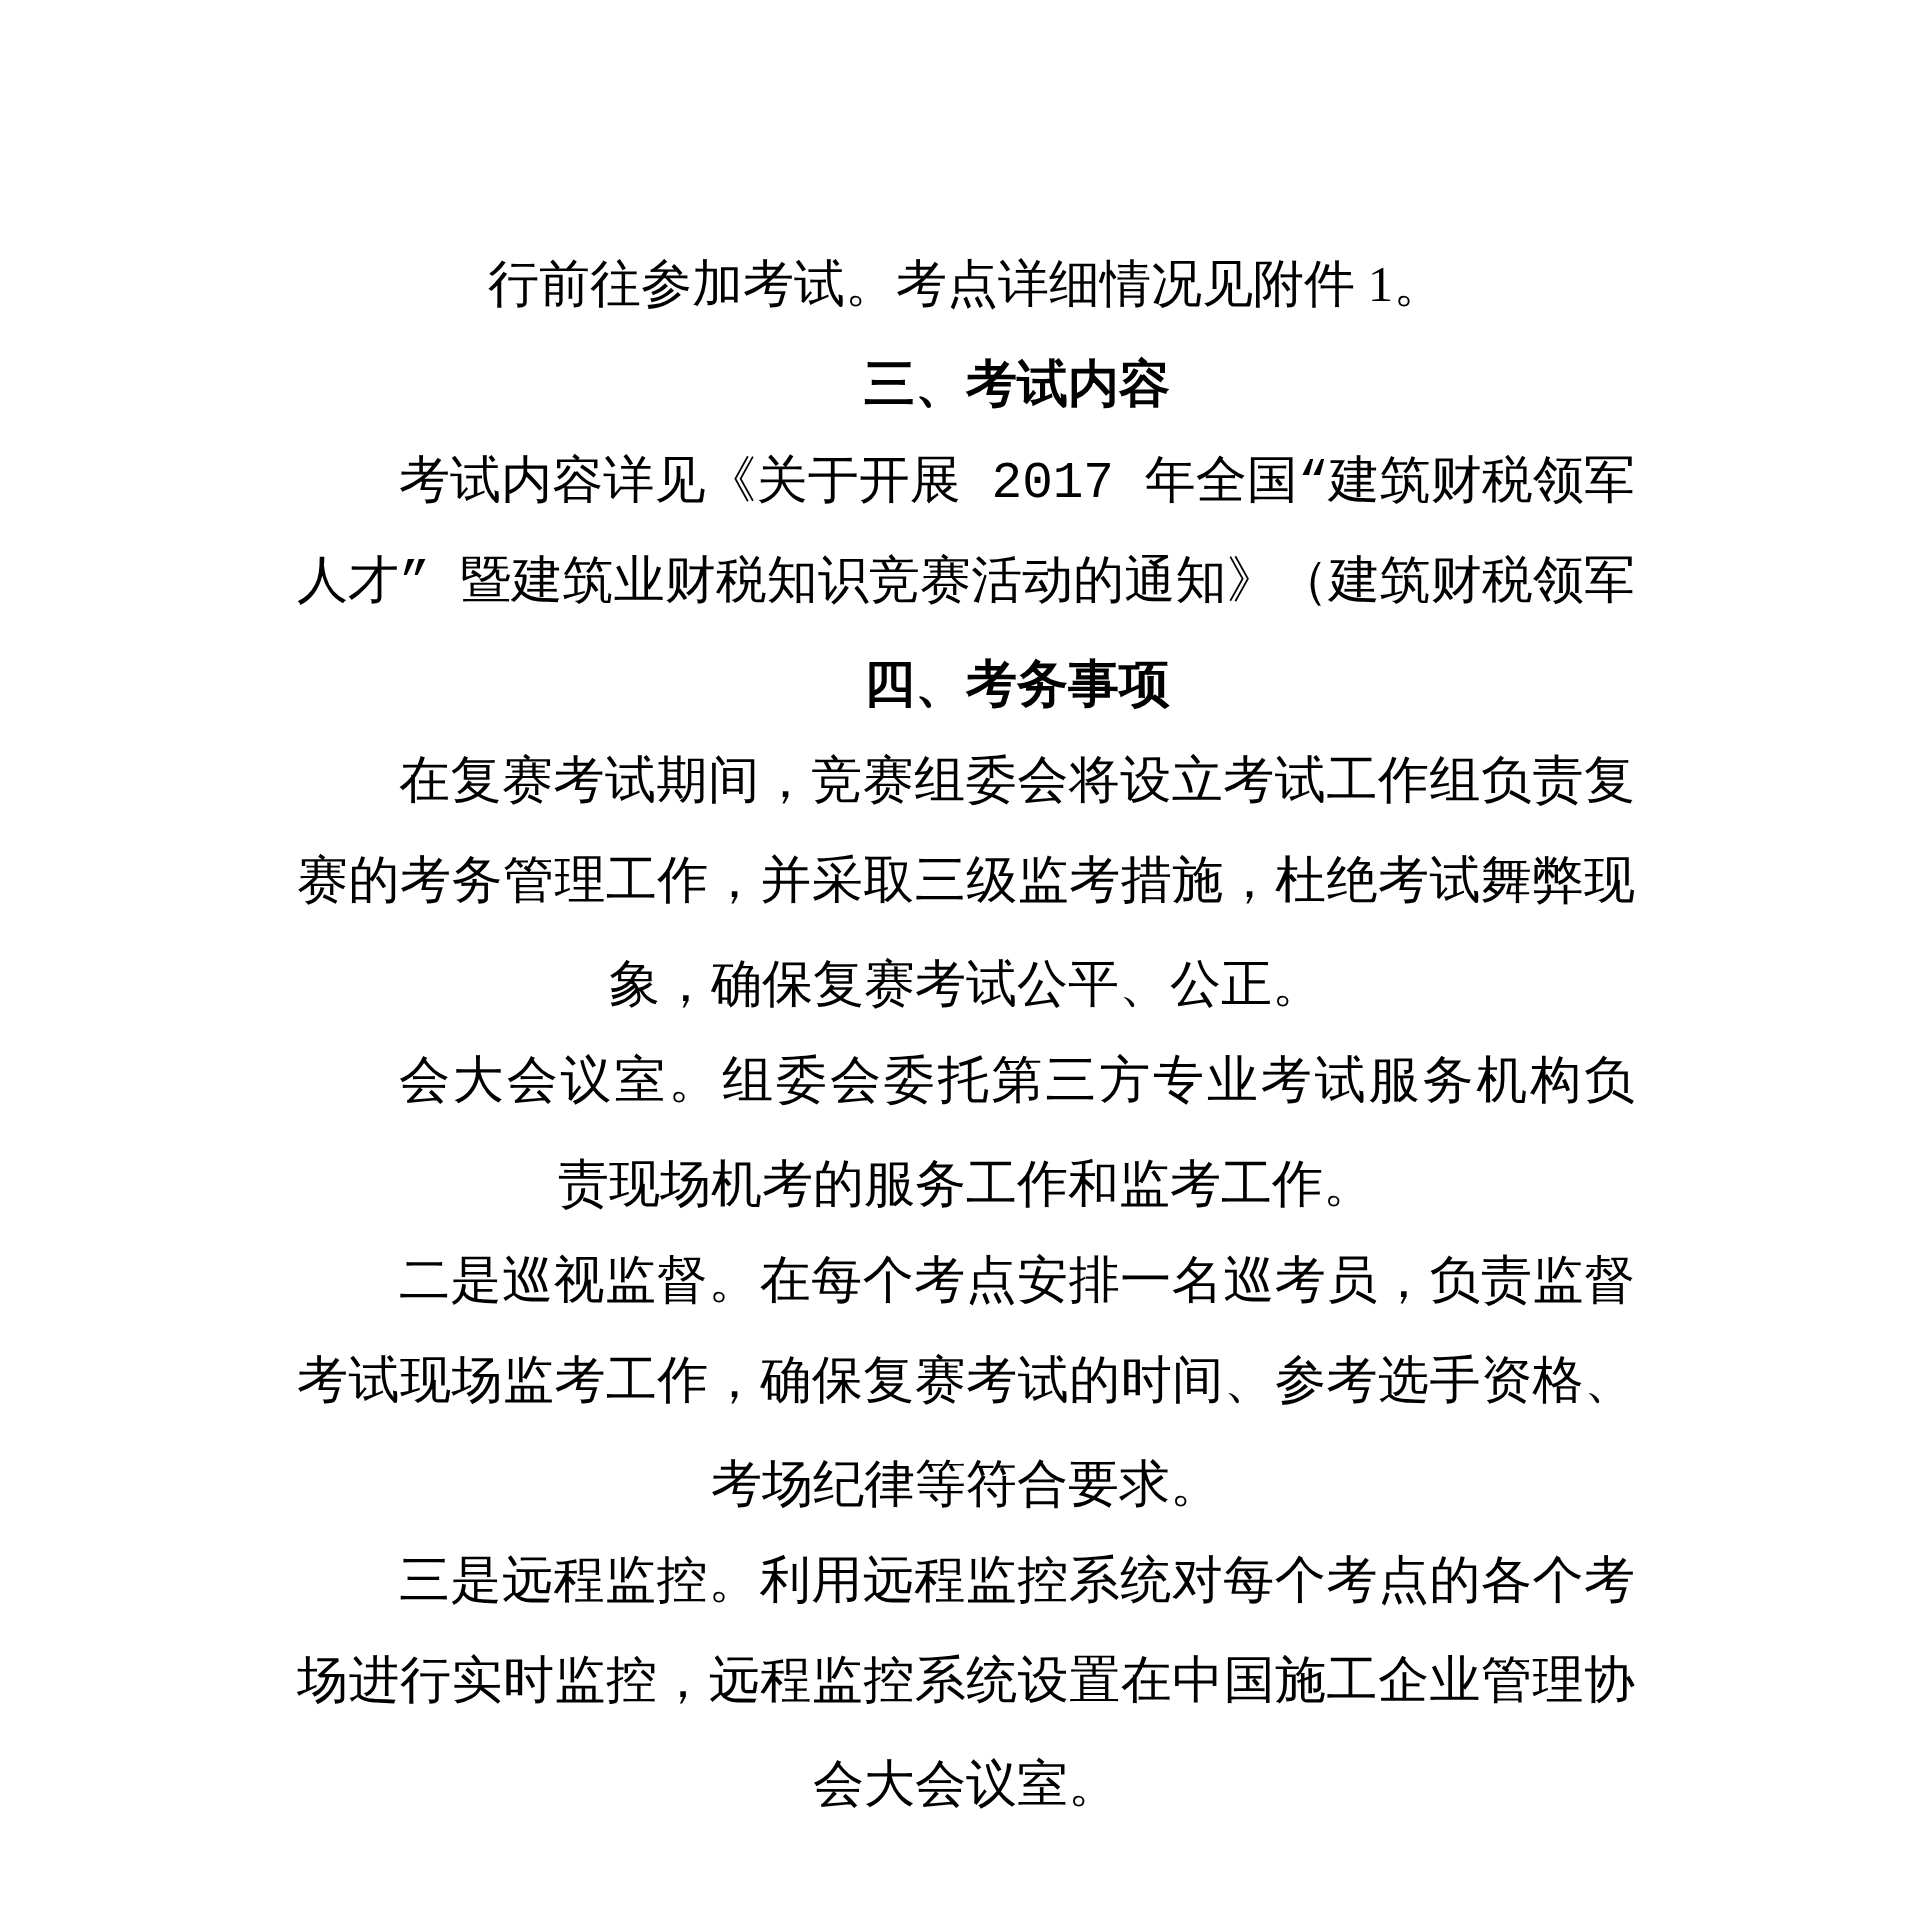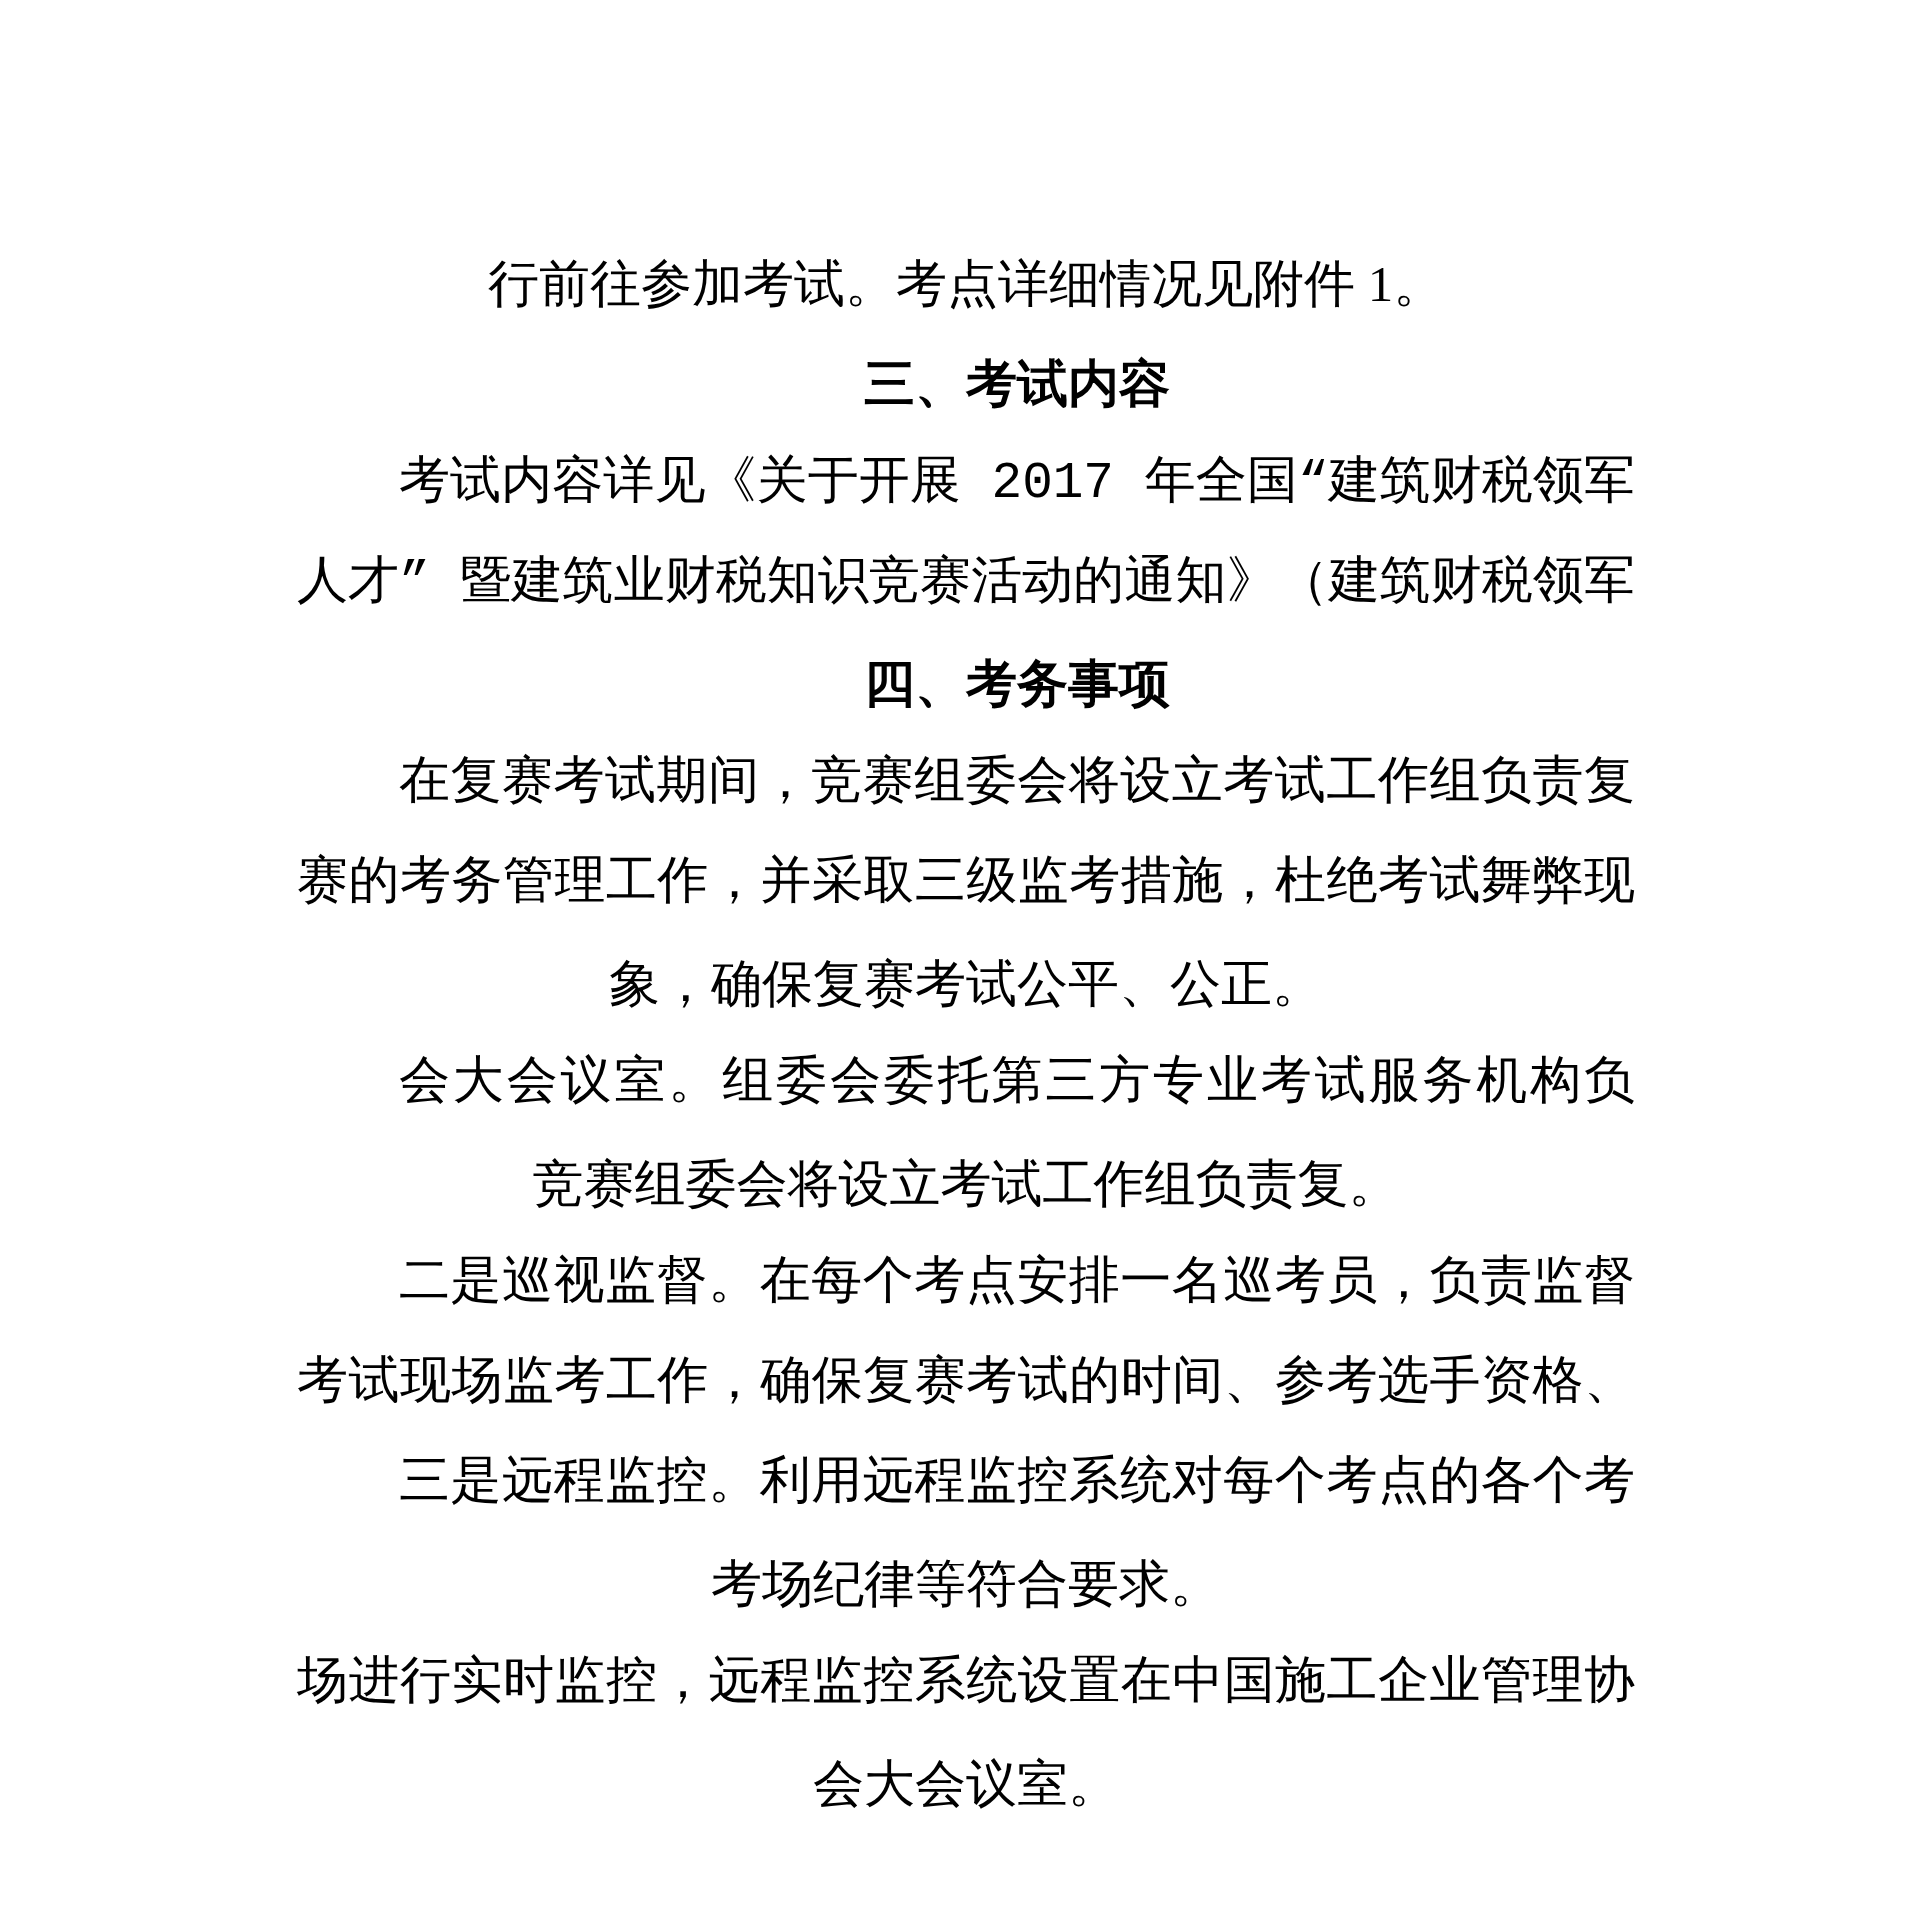--- a/index.html
+++ b/index.html
@@ -52,24 +52,24 @@
   <div class="content">
     <div class="line">行前往参加考试。考点详细情况见附件 1。</div>
     <div class="line heading indent">三、考试内容</div>
     <div class="line indent fill">考试内容详见《关于开展 2017 年全国“建筑财税领军</div>
     <div class="line fill">人才” 暨建筑业财税知识竞赛活动的通知》（建筑财税领军</div>
     <div class="line heading indent">四、考务事项</div>
     <div class="line indent fill">在复赛考试期间，竞赛组委会将设立考试工作组负责复</div>
     <div class="line fill">赛的考务管理工作，并采取三级监考措施，杜绝考试舞弊现</div>
     <div class="line">象，确保复赛考试公平、公正。</div>
     <div class="line indent fill">会大会议室。组委会委托第三方专业考试服务机构负</div>
-    <div class="line">竞赛组委会将设立考试工作组负责复。</div>
+    <div class="line">责现场机考的服务工作和监考工作。</div>
     <div class="line indent fill">二是巡视监督。在每个考点安排一名巡考员，负责监督</div>
     <div class="line fill">考试现场监考工作，确保复赛考试的时间、参考选手资格、</div>
+    <div class="line">考场纪律等符合要求。</div>
     <div class="line indent fill">三是远程监控。利用远程监控系统对每个考点的各个考</div>
-    <div class="line">考场纪律等符合要求。</div>
     <div class="line fill">场进行实时监控，远程监控系统设置在中国施工企业管理协</div>
     <div class="line">会大会议室。</div>
 
   </div>
 
 </div>
 
 
 </body></html>

